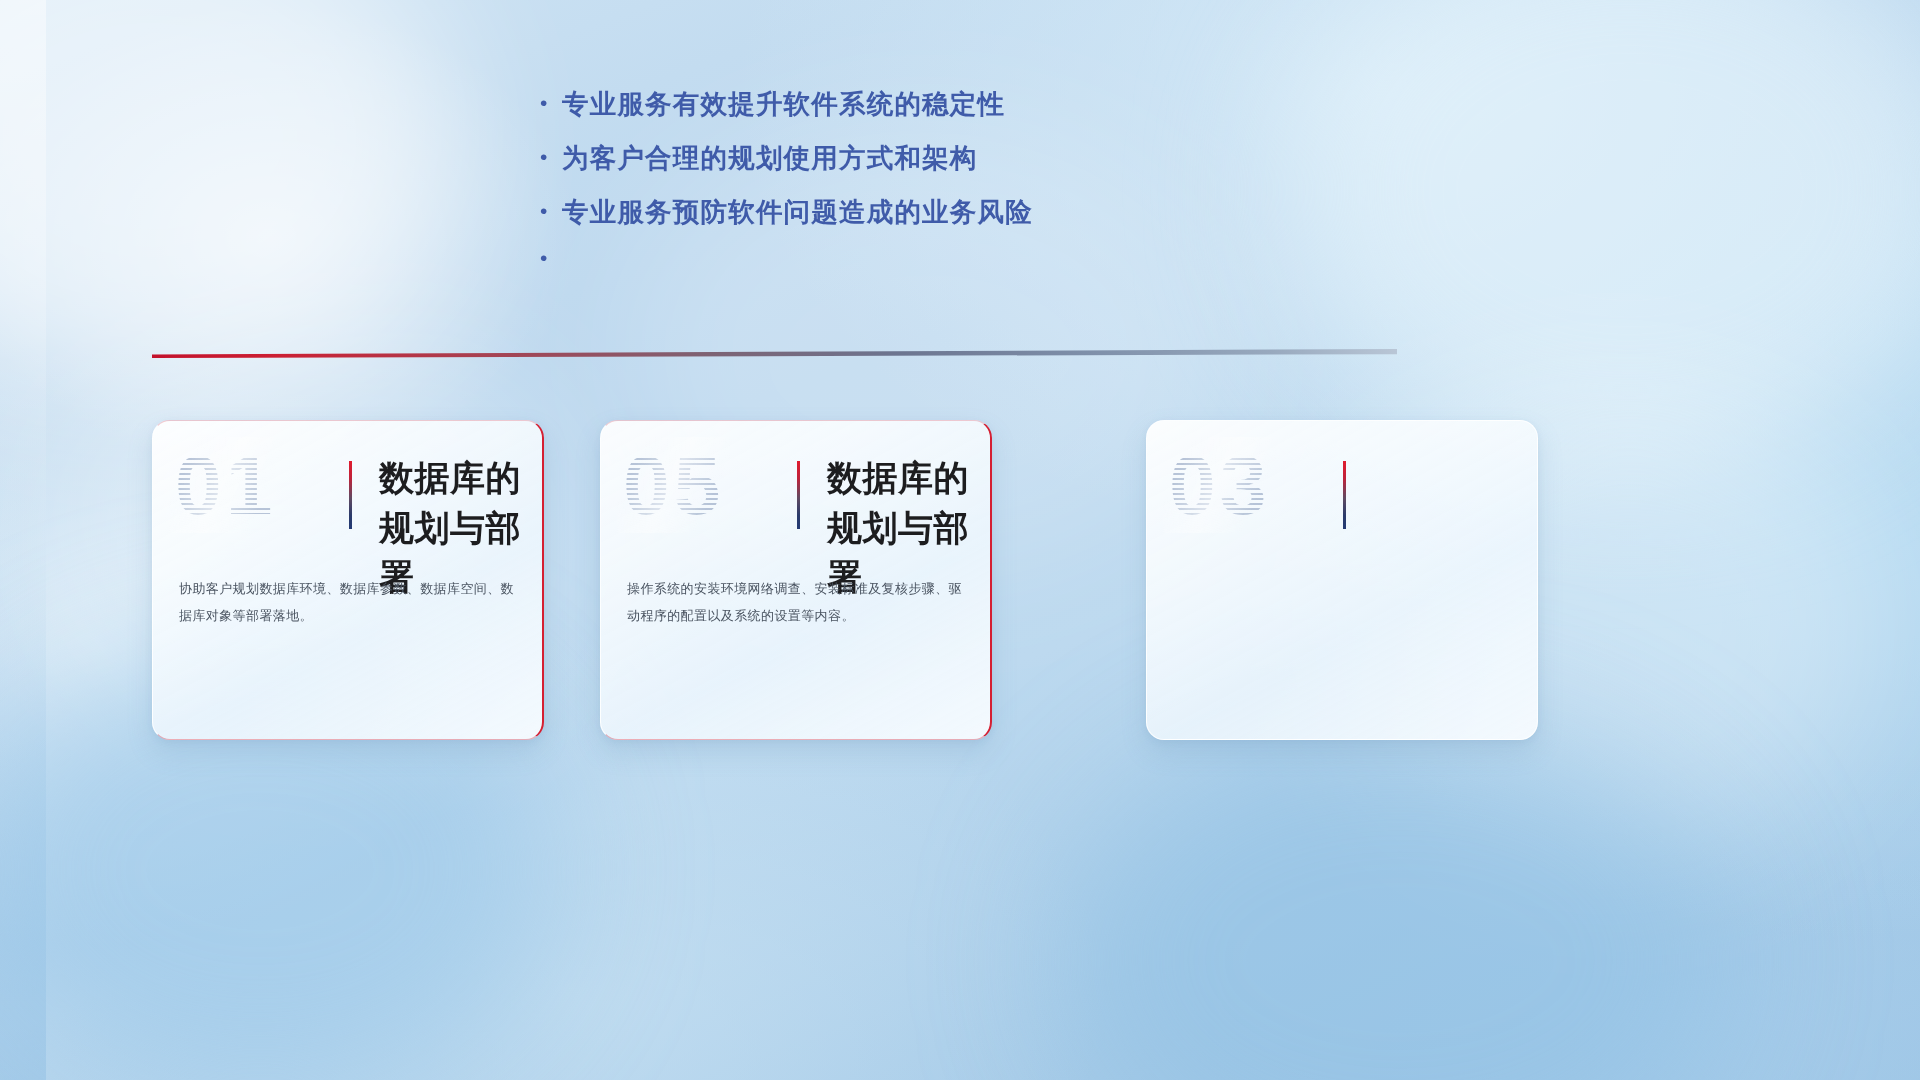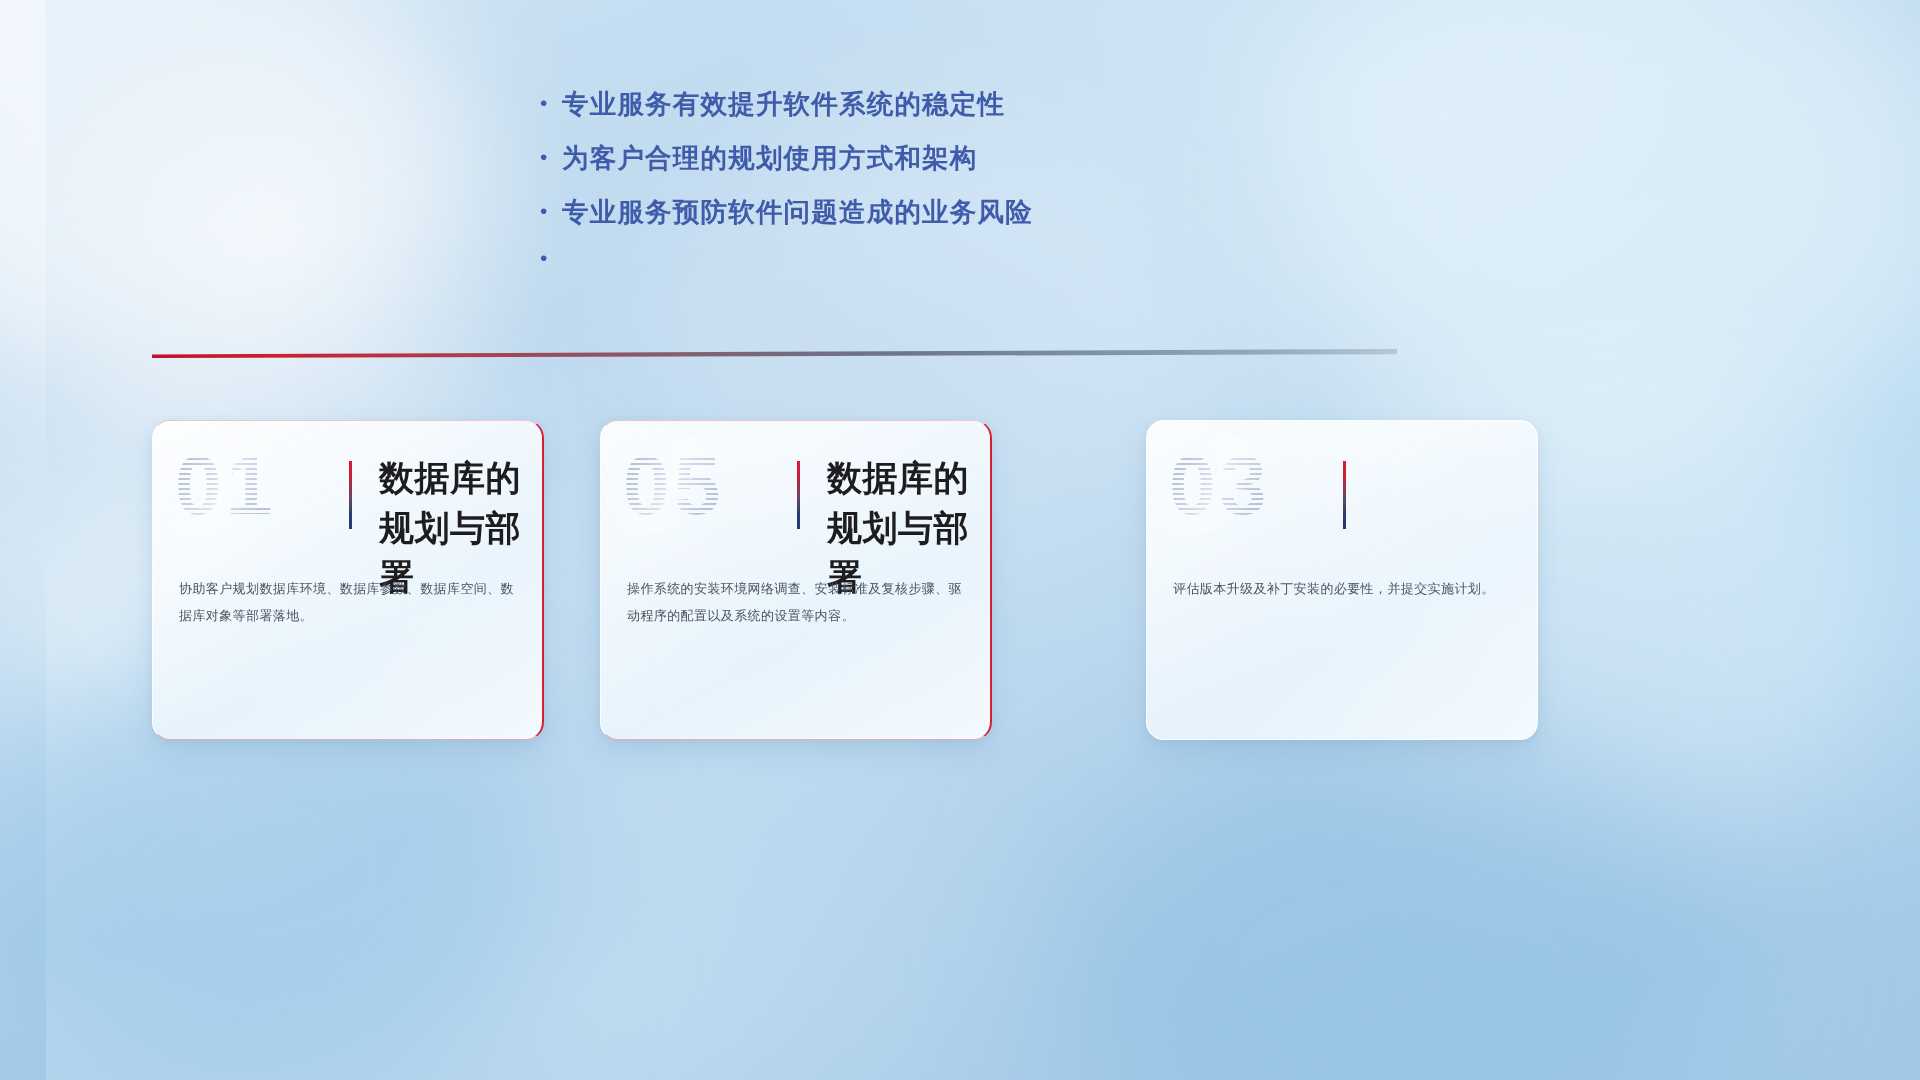--- a/index.html
+++ b/index.html
@@ -158,17 +158,16 @@
       <div class="card-body">操作系统的安装环境网络调查、安装标准及复核步骤、驱动程序的配置以及系统的设置等内容。</div>
     </div>
 
     <div class="card c3">
       <div class="card-head">
         <div class="numwrap">
           <div class="bignum">03</div>
         </div>
         <div class="gradbar"></div>
       </div>
-      <div class="card-body">评估版本升级及补丁安装的必要性，并提交实施计划。</div>
     </div>
 
   </div>
 </div>
 
 </body></html>

